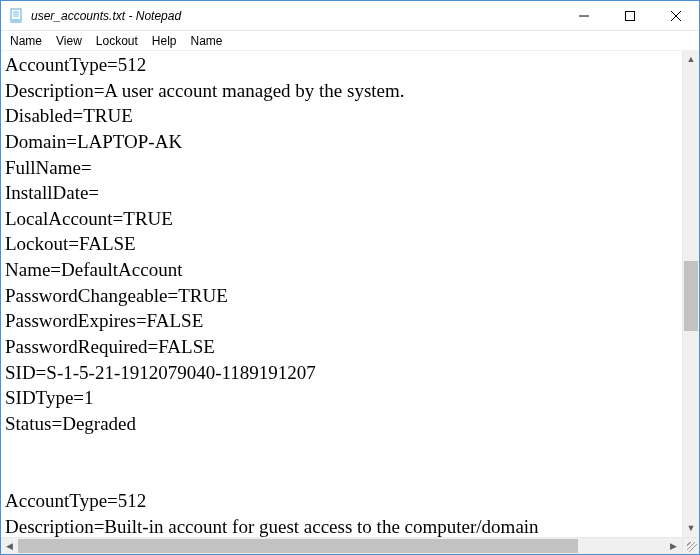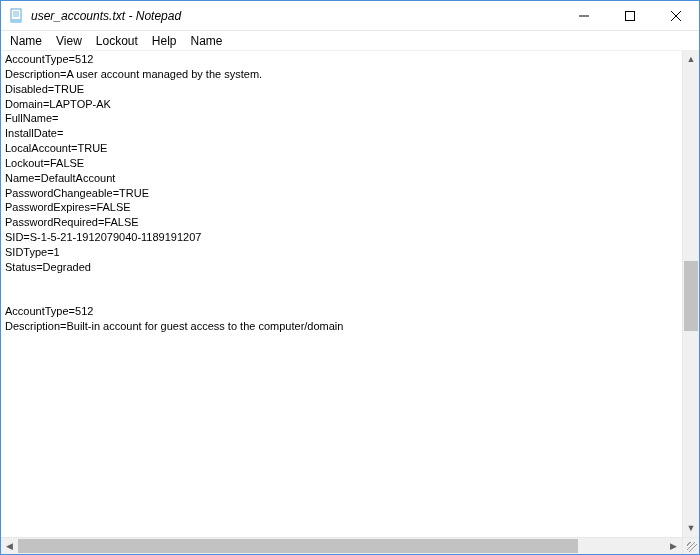--- a/index.html
+++ b/index.html
@@ -72,22 +72,22 @@
       min-height: 0;
     }
     .editor-row {
       flex: 1;
       display: flex;
       min-height: 0;
     }
     .editor {
       flex: 1;
       padding: 1px 4px;
-      font-family: Liberation Sans, sans-serif;
-      font-size: 11px;
+      font-family: Liberation Serif, serif;
+      font-size: 19px;
       line-height: 1.35;
       color: #000;
       white-space: pre;
       overflow: hidden;
     }
     .vscroll {
       width: 17px;
       background: #f0f0f0;
       position: relative;
       border-left: 1px solid #e8e8e8;

